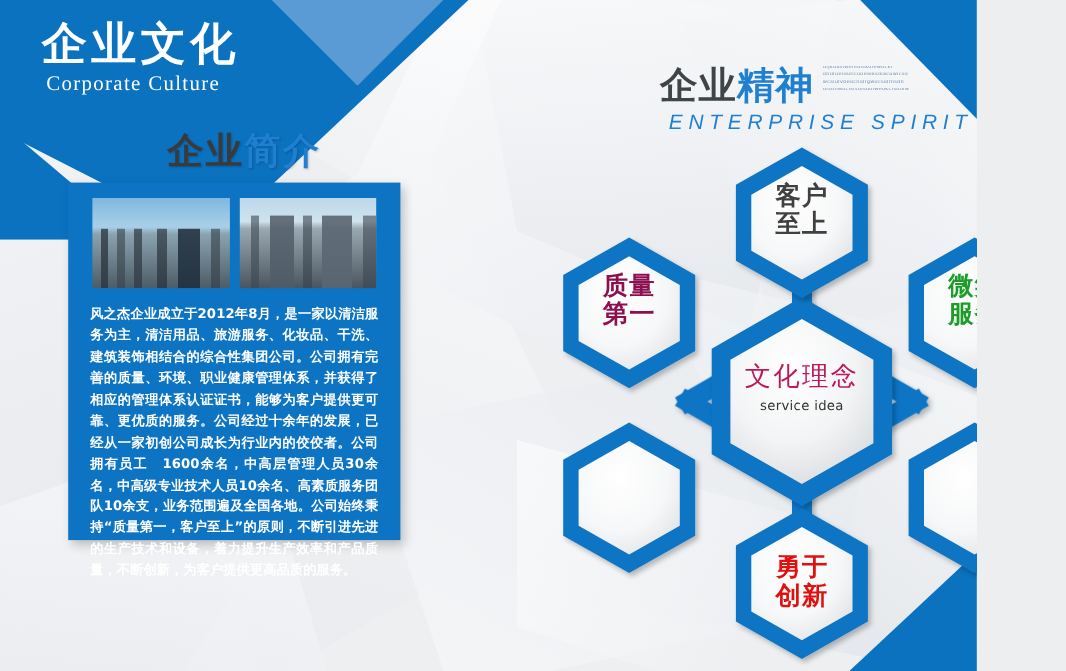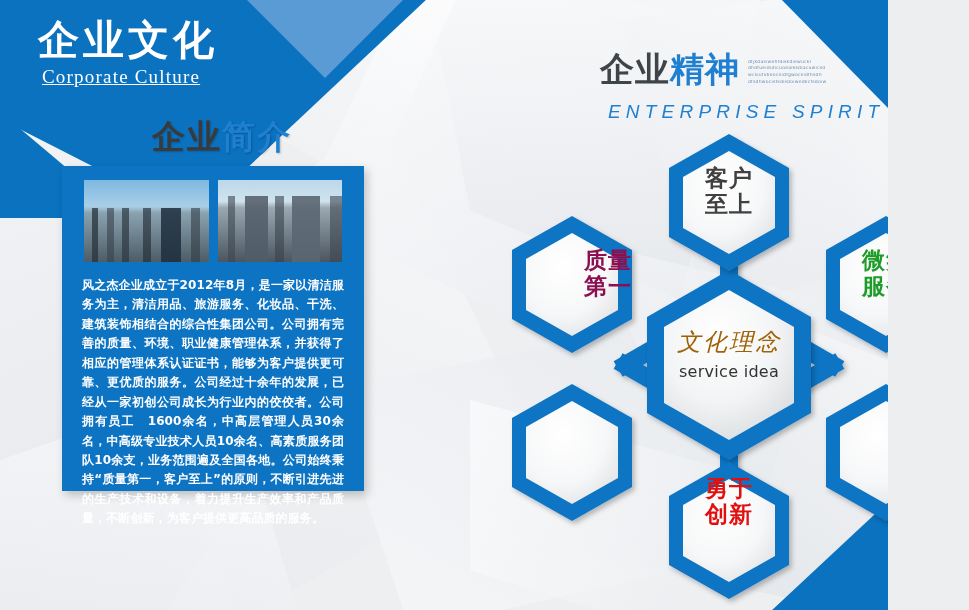--- a/index.html
+++ b/index.html
@@ -63,21 +63,21 @@
   .f11{left:470px;top:400px;width:260px;height:230px;background:linear-gradient(120deg,#ffffff,#e9ecef);
       clip-path:polygon(0 0, 260px 70px, 190px 230px, 0 170px);opacity:.55;}
   .f12{left:820px;top:80px;width:170px;height:230px;background:linear-gradient(240deg,#ffffff,#e8ebef);
       clip-path:polygon(0 40px, 170px 0, 170px 230px, 40px 190px);opacity:.6;}
 
   
   .corp-culture{position:absolute;left:38px;top:18px;color:#fff;}
   .cc-cn{font-size:41px;font-weight:700;letter-spacing:4px;line-height:1.12;
         font-family:"DejaVu Sans","Liberation Sans",sans-serif;}
   .cc-en{font-size:19px;letter-spacing:1.2px;margin-top:2px;margin-left:4px;
-        font-family:"Liberation Serif","DejaVu Serif",serif;text-decoration:underline;}
+        font-family:"Liberation Serif","DejaVu Serif",serif;}
   .cc-sub{font-size:10.5px;letter-spacing:.4px;margin-top:6px;margin-left:4px;}
 
   .intro-title{position:absolute;left:152px;top:115px;font-size:33px;font-weight:700;letter-spacing:2px;
         font-family:"DejaVu Sans","Liberation Sans",sans-serif;
         text-shadow:1px 1px 2px rgba(0,0,0,.22);}
   .intro-title .t-dark{color:#3a3a3a;}
   .intro-title .t-blue{color:#1f7fd0;}
 
   
   .info-card{position:absolute;left:62px;top:166px;width:302px;height:325px;background:#0d74c4;
@@ -94,40 +94,40 @@
       linear-gradient(180deg,#bcd8ea 0%,#cfe2ee 26%,#9aa8b2 34%,#4a555f 100%);}
   .photo-b::after{content:"";position:absolute;inset:0;
       background:
         linear-gradient(90deg,transparent 0 8%,rgba(60,70,80,.6) 8% 14%,transparent 14% 22%,rgba(80,92,104,.85) 22% 40%,transparent 40% 46%,rgba(55,66,76,.6) 46% 53%,transparent 53% 60%,rgba(90,102,114,.9) 60% 82%,transparent 82% 90%,rgba(60,70,80,.6) 90%);
       top:20%;}
   .info-text{color:#fff;font-size:12px;line-height:1.62;padding:14px 20px 0 20px;text-align:justify;
       font-family:"DejaVu Sans","Liberation Sans",sans-serif;font-weight:700;letter-spacing:.1px;}
 
   
   .spirit{position:absolute;left:600px;top:52px;}
-  .sp-row{display:flex;}
+  .sp-row{display:flex;align-items:flex-end;}
   .sp-cn{font-size:34px;font-weight:700;letter-spacing:1px;line-height:1;
         font-family:"DejaVu Sans","Liberation Sans",sans-serif;}
   .sp-cn .a{color:#3f4448;}
   .sp-cn .b{color:#1f7fd0;}
   .sp-deco{margin-left:8px;margin-bottom:3px;width:92px;height:40px;display:flex;flex-direction:column;
         justify-content:center;gap:2px;overflow:hidden;}
   .sp-deco span{display:block;font-size:4.6px;line-height:1;color:#6d8fb3;letter-spacing:.2px;
         white-space:nowrap;overflow:hidden;font-family:"DejaVu Sans",sans-serif;}
   .sp-en{margin-top:6px;margin-left:8px;font-size:19px;letter-spacing:5.2px;color:#1f7fd0;font-weight:400;font-style:italic;}
 
   
   .hexwrap{position:absolute;left:490px;top:120px;width:479px;height:490px;}
   .hexwrap svg{position:absolute;left:0;top:0;}
   .hex-label{position:absolute;text-align:center;pointer-events:none;
         font-family:"DejaVu Sans","Liberation Sans",sans-serif;font-weight:700;
         font-size:23px;line-height:1.12;letter-spacing:1px;}
   .hex-label.center{font-weight:400;}
-  .hex-label .cn{display:block;font-size:24px;color:#a16207;letter-spacing:2px;font-weight:400;font-style:italic;}
-  .hex-label .en{display:block;font-size:16px;color:#333;letter-spacing:.3px;font-weight:400;margin-top:7px;}
+  .hex-label .cn{display:block;font-size:24px;color:#be185d;letter-spacing:2px;font-weight:400;}
+  .hex-label .en{display:block;font-size:12px;color:#333;letter-spacing:.3px;font-weight:400;margin-top:7px;}
 </style>
 </head>
 <body>
 
 <div id="stage">
 
   <div class="bg-layer">
     <div class="facet f1"></div>
       <div class="facet f2"></div>
       <div class="facet f3"></div>
@@ -242,25 +242,25 @@
     </svg>
 
     <div class="hex-label" style="left:179px;top:46px;width:120px;color:#404040;">
       <span>客户</span><br>
       <span>至上</span>
     </div>
     <div class="hex-label" style="left:336px;top:128px;width:120px;color:#1d9c2a;">
       <span>微笑</span><br>
       <span>服务</span>
     </div>
-    <div class="hex-label" style="left:179px;top:356px;width:120px;color:#e01010;">
+    <div class="hex-label" style="left:179px;top:384px;width:120px;color:#e01010;">
       <span>勇于</span><br>
       <span>创新</span>
     </div>
-    <div class="hex-label" style="left:22px;top:128px;width:120px;color:#8c1050;text-align:right;">
+    <div class="hex-label" style="left:22px;top:128px;width:120px;color:#8c1050;">
       <span>质量</span><br>
       <span>第一</span>
     </div>
     <div class="hex-label center" style="left:157px;top:209px;width:164px;">
       <span class="cn">文化理念</span>
       <span class="en">service idea</span>
     </div>
   </div>
 
 </div>

